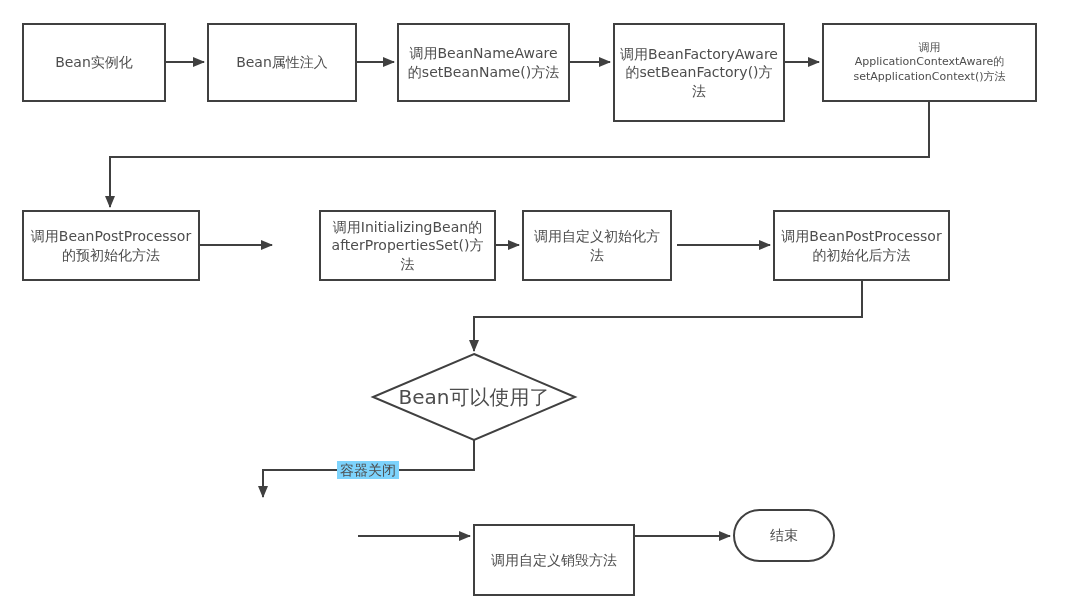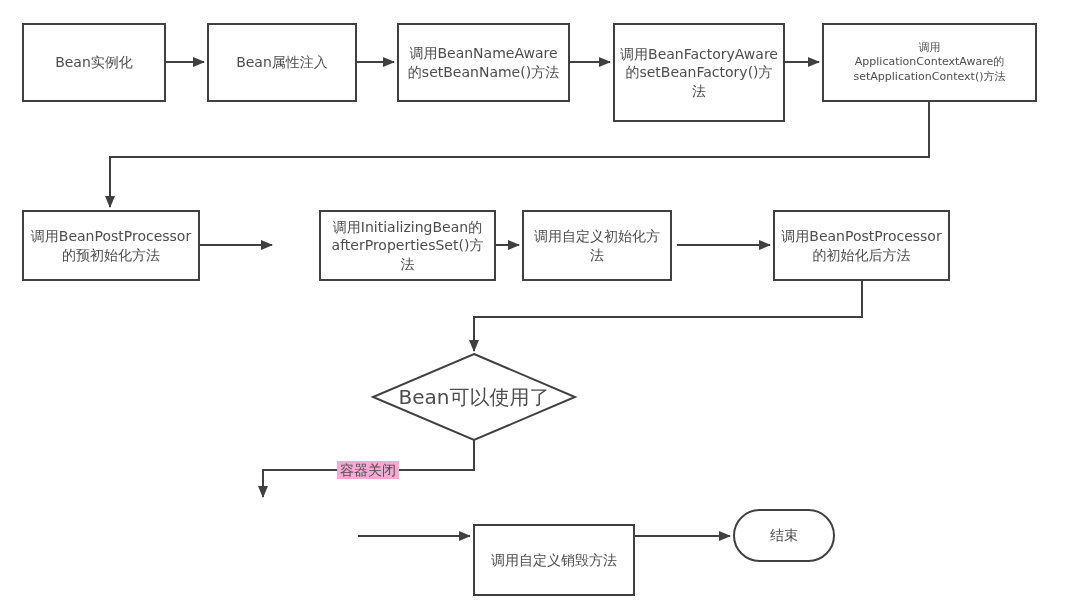--- a/index.html
+++ b/index.html
@@ -46,21 +46,21 @@
     display: flex;
     align-items: center;
     justify-content: center;
     text-align: center;
     pointer-events: none;
   }
   .edge-label {
     position: absolute;
     color: #4d4d4d;
     font-size: 14px;
-    background: #f9a8d4;
+    background: #7dd3fc;
     padding: 0 3px;
     line-height: 18px;
   }
 </style>
 </head>
 <body>
 
 <div class="canvas">
 
   <svg class="wires" viewBox="0 0 1080 606" xmlns="http://www.w3.org/2000/svg">

